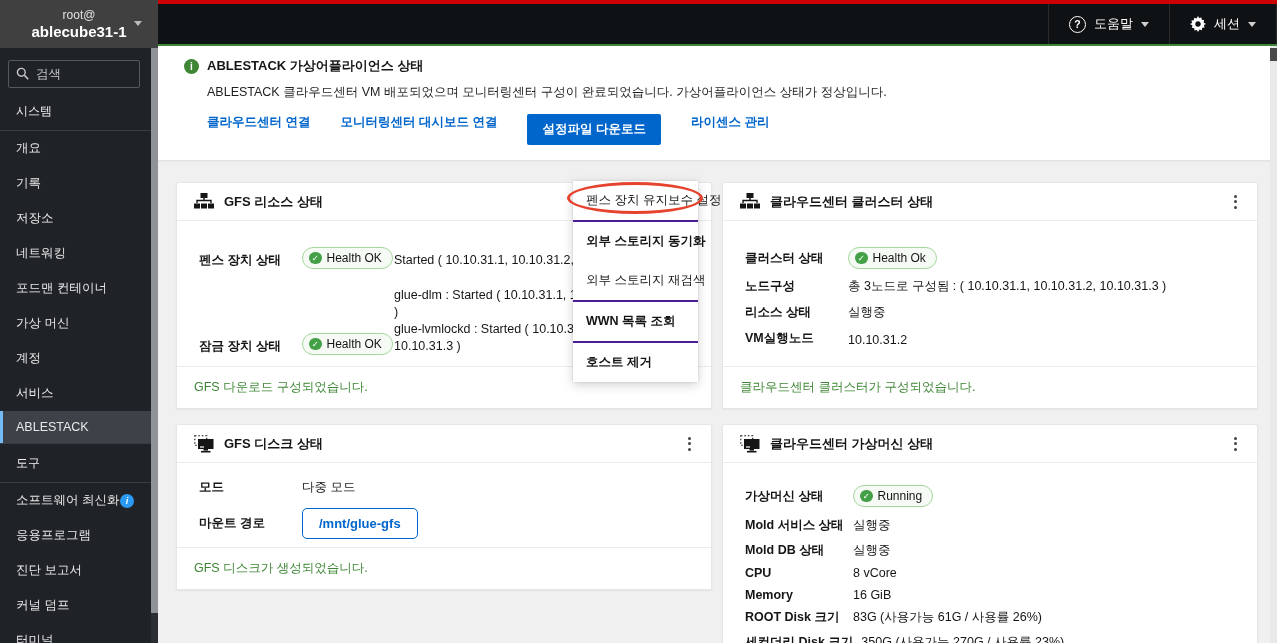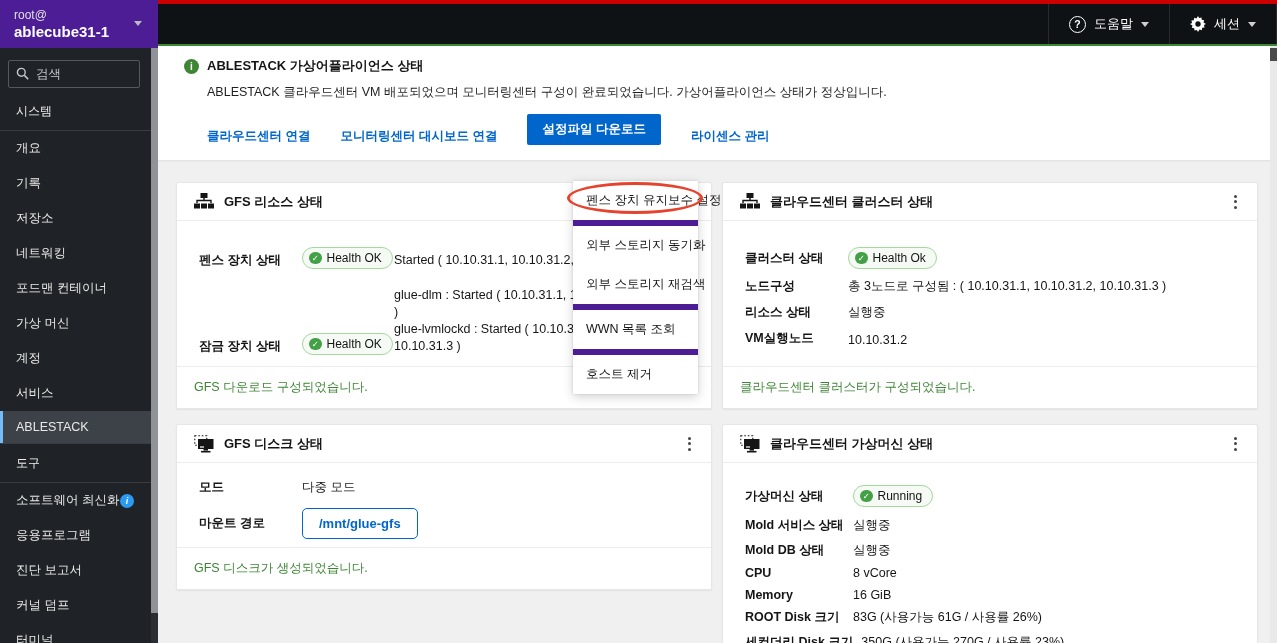--- a/index.html
+++ b/index.html
@@ -4,21 +4,21 @@
 <style>
   * { margin:0; padding:0; box-sizing:border-box; }
   html,body { width:1277px; height:643px; overflow:hidden; }
   body {
     font-family:"Liberation Sans","DejaVu Sans",sans-serif;
     background:#f0f0f0; color:#151515; position:relative; font-size:12.5px;
   }
 
   
   .sidebar { position:absolute; left:0; top:0; bottom:0; width:158px; background:#1f2226; z-index:30; color:#e8e8e8; }
-  .sidebar-header { height:48px; padding:7px 14px 0 14px; background:#4c1d95; position:relative; }
+  .sidebar-header { height:48px; padding:7px 14px 0 14px; background:#404040; position:relative;text-align:center; }
   .sh-user { font-size:12px; color:#e0e0e0; line-height:16px; }
   .sh-host { font-size:15px; font-weight:700; color:#fff; line-height:17px; }
   .sh-caret { position:absolute; right:16px; top:21px; width:0; height:0;
     border-left:4.5px solid transparent; border-right:4.5px solid transparent; border-top:5px solid #b9bbbd; }
   .search-wrap { position:relative; margin:12px 18px 4px 8px; }
   .search-wrap svg { position:absolute; left:8px; top:7px; }
   .search-input { width:100%; height:28px; background:transparent; border:1px solid #55585c; border-radius:2px;
     color:#ddd; font-size:12.5px; padding:4px 6px 4px 27px; font-family:inherit; outline:none; }
   .search-input::placeholder { color:#c7c9cb; }
   .nav-section-title { padding:11px 16px 10px 16px; font-size:12px; color:#eee; border-bottom:1px solid #393c40; }
@@ -41,21 +41,21 @@
   .caret-down { width:0; height:0; border-left:4.5px solid transparent; border-right:4.5px solid transparent; border-top:5px solid #cfcfcf; }
 
   
   .content { position:absolute; left:158px; right:0; top:44px; bottom:0; background:#f0f0f0; }
   .banner { background:#fff; border-top:2px solid #3e8635; padding:11px 20px 15px 26px; box-shadow:0 1px 2px rgba(0,0,0,.08); }
   .banner-title-row { display:flex; align-items:center; gap:8px; }
   .info-icon { width:15px; height:15px; border-radius:50%; background:#3e8635; color:#fff; font-size:10px;
     font-weight:700; display:flex; align-items:center; justify-content:center; flex-shrink:0; }
   .banner-title { font-size:13px; font-weight:700; }
   .banner-desc { margin:9px 0 0 23px; font-size:12.5px; color:#1f1f1f; }
-  .banner-links { margin:13px 0 0 23px; display:flex; align-items:flex-end; gap:30px; }
+  .banner-links { margin:13px 0 0 23px; display:flex; align-items:flex-start; gap:30px; }
   .blue-link { color:#0066cc; font-weight:700; font-size:12.5px; text-decoration:none; cursor:pointer; }
   .primary-btn { background:#0066cc; color:#fff; border:none; border-radius:2px; font-family:inherit;
     font-size:12.5px; font-weight:700; padding:7px 15px; cursor:pointer; }
 
   .cards { padding:22px 19px 0 18px; display:grid; grid-template-columns:1fr 1fr; column-gap:10px; row-gap:15px; align-items:start; }
   .card { background:#fff; border:1px solid #e6e6e6; border-radius:2px; box-shadow:0 1px 2px rgba(0,0,0,.06); position:relative; }
   .card.h1 { height:227px; } .card.h3 { height:166px; } .card.h4 { height:334px; }
   .card-header { display:flex; align-items:center; gap:10px; height:38px; padding:0 14px 0 17px; border-bottom:1px solid #ececec; }
   .card-title { font-size:13px; font-weight:700; }
   .kebab { margin-left:auto; display:flex; flex-direction:column; gap:2.5px; padding:6px; cursor:pointer; }
@@ -77,21 +77,21 @@
     border-radius:5px; padding:7px 16px; font-family:inherit; cursor:pointer; }
   .vm-body { padding:22px 16px 8px 22px; }
   .vm-row { display:flex; margin-bottom:7.5px; align-items:flex-start; }
   .vm-row .row-label { min-width:100px; padding-top:0; }
   .vm-row.badge-row { margin-bottom:10px; align-items:center; }
 
   
   .ctx-menu { position:absolute; left:573px; top:181px; width:125px; background:#fff; z-index:40;
     box-shadow:0 3px 10px rgba(0,0,0,.18), 0 0 2px rgba(0,0,0,.12); }
   .menu-item { padding:11px 13px; font-size:12.5px; white-space:nowrap; cursor:pointer; background:#fff; }
-  .menu-item.sep { border-top:6px solid #4c1d95; }
+  .menu-item.sep { border-top:2px solid #4c1d95;font-weight:bold; }
   .annotation-ellipse { position:absolute; left:567px; top:182px; width:136px; height:32px;
     border:3px solid #e5432d; border-radius:50%; z-index:45; pointer-events:none; }
 
   
   .content-scroll { position:absolute; right:0; top:46px; bottom:0; width:7px; background:#e9e9e9; z-index:50; }
   .content-scroll .thumb { position:absolute; top:2px; width:100%; height:13px; background:#4a4a4a; }
 </style>
 </head>
 <body>
 

